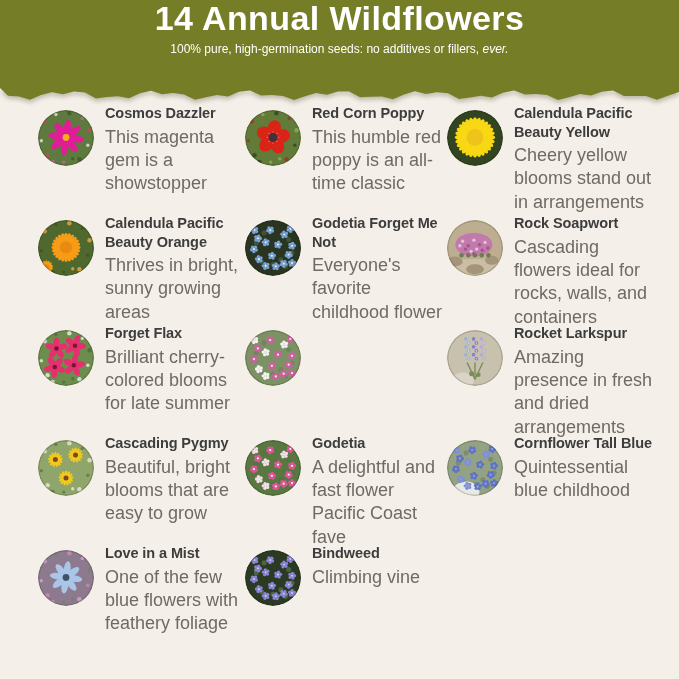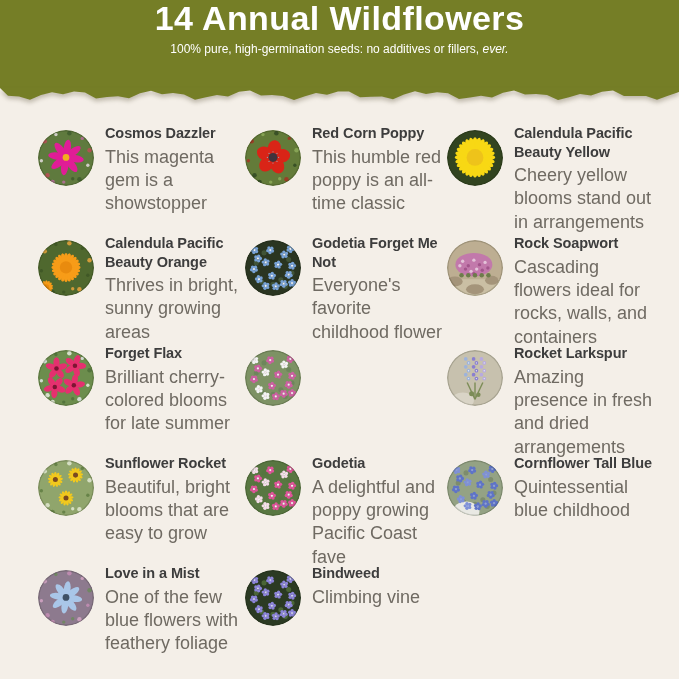--- a/index.html
+++ b/index.html
@@ -3,21 +3,21 @@
 <meta charset="utf-8">
 <style>
   html,body{margin:0;padding:0;}
   body{font-family:"Liberation Sans","DejaVu Sans",sans-serif;}
   .page{width:679px;height:679px;overflow:hidden;position:relative;background:#f4efe8;}
   .hdr{height:88px;text-align:center;color:#fff;box-sizing:border-box;}
   .hdr h1{margin:0;font-size:34px;line-height:1.1;letter-spacing:.4px;font-weight:700;}
   .hdr .sub{margin:5px 0 0;font-size:12px;line-height:1.2;}
   .hdr .sub em{font-style:italic;}
   .torn{display:block;width:679px;height:16px;filter:drop-shadow(0 3px 2px rgba(95,85,60,.35));}
-  .grid{display:grid;grid-template-columns:207px 202px 1fr;grid-auto-rows:110px;padding:0 24px 0 38px;margin-top:20px;}
+  .grid{display:grid;grid-template-columns:207px 202px 1fr;grid-auto-rows:110px;padding:0 24px 0 38px;}
   .item{display:flex;gap:11px;align-items:flex-start;}
   .photo{width:56px;height:56px;flex:none;margin-top:6px;border-radius:50%;overflow:hidden;}
   .photo svg{width:100%;height:100%;display:block;}
   .txt{min-width:0;}
   .name{font-weight:700;color:#3d3d3d;font-size:14.5px;line-height:1.28;margin-bottom:3px;letter-spacing:-.1px;}
   .desc{color:#6f6a62;font-size:18px;line-height:1.3;}
 </style>
 </head>
 <body>
 
@@ -695,21 +695,21 @@
               <ellipse cx="50" cy="60.5" rx="2.4" ry="6.0" fill="#f2c91d" transform="rotate(249.2 50 68)"></ellipse>
               <ellipse cx="50" cy="60.5" rx="2.4" ry="6.0" fill="#f2c91d" transform="rotate(276.9 50 68)"></ellipse>
               <ellipse cx="50" cy="60.5" rx="2.4" ry="6.0" fill="#f2c91d" transform="rotate(304.6 50 68)"></ellipse>
               <ellipse cx="50" cy="60.5" rx="2.4" ry="6.0" fill="#f2c91d" transform="rotate(332.3 50 68)"></ellipse>
               <circle cx="50" cy="68" r="4.5" fill="#7a4a20"></circle>
               <circle cx="50" cy="50" r="49" fill="none" stroke="rgba(20,25,12,.18)" stroke-width="3"></circle>
             </g>
           </svg>
         </div>
     <div class="txt">
-      <div class="name">Sunflower Rocket</div>
+      <div class="name">Cascading Pygmy</div>
       <div class="desc">Beautiful, bright blooms that are easy to grow</div>
     </div>
   </div>
 
   <div class="item">
     <div class="photo">
           <svg viewBox="0 0 100 100" role="img">
             <defs>
               <clipPath id="cp10">
                 <circle cx="50" cy="50" r="50"></circle>
@@ -820,21 +820,21 @@
               <circle cx="81.2" cy="80.4" r="3" fill="#df549a"></circle>
               <circle cx="79.9" cy="75.4" r="3" fill="#df549a"></circle>
               <circle cx="84.2" cy="72.6" r="3" fill="#df549a"></circle>
               <circle cx="84" cy="77" r="2" fill="#f8f0f4"></circle>
               <circle cx="50" cy="50" r="49" fill="none" stroke="rgba(20,25,12,.18)" stroke-width="3"></circle>
             </g>
           </svg>
         </div>
     <div class="txt">
       <div class="name">Godetia</div>
-      <div class="desc">A delightful and poppy growing Pacific Coast fave</div>
+      <div class="desc">A delightful and fast flower Pacific Coast fave</div>
     </div>
   </div>
 
   <div class="item">
     <div class="photo">
           <svg viewBox="0 0 100 100" role="img">
             <defs>
               <clipPath id="cp11">
                 <circle cx="50" cy="50" r="50"></circle>
               </clipPath>

